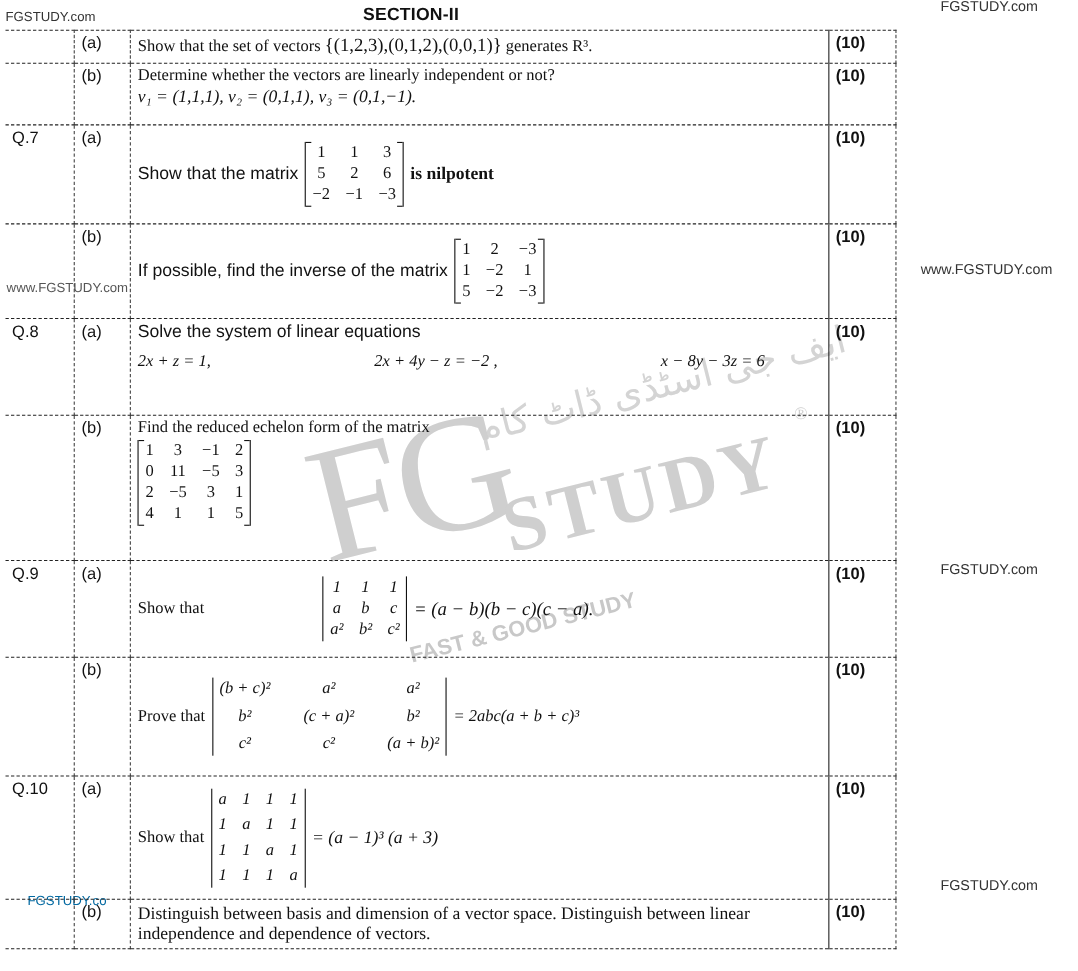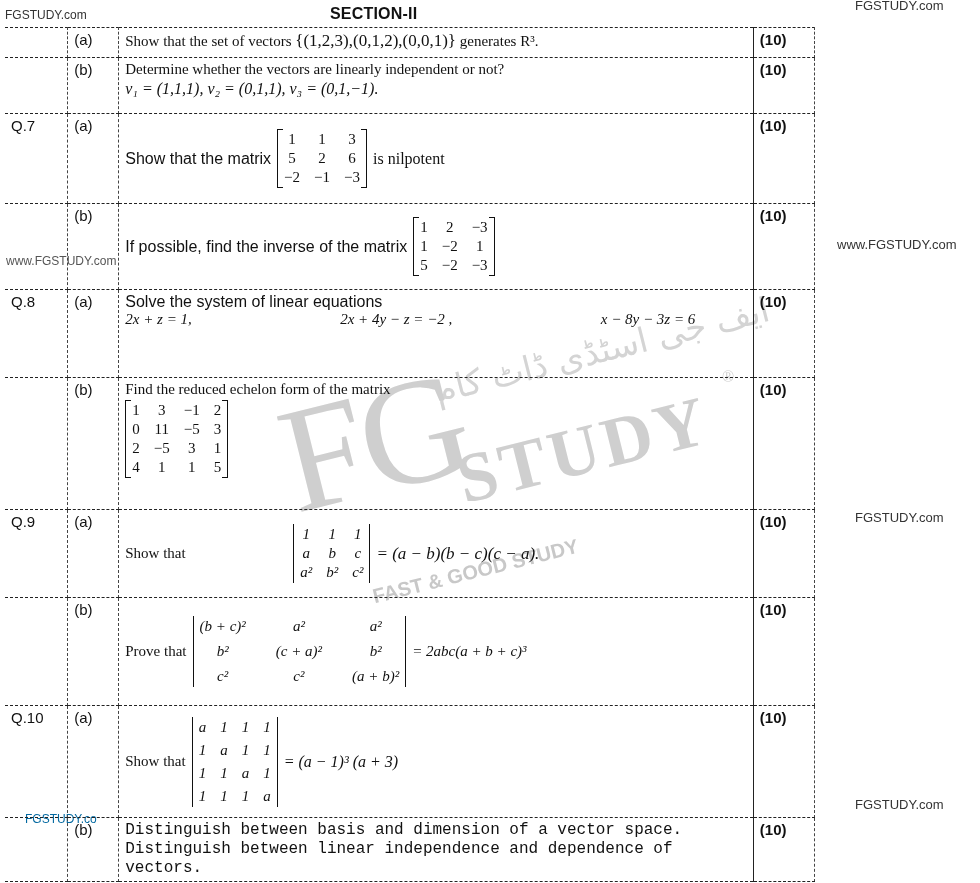--- a/index.html
+++ b/index.html
@@ -11,30 +11,30 @@
   .wm-study { left:455px; top:410px; font-size:70px; transform:rotate(-14deg); font-weight:bold; letter-spacing:4px; }
   .wm-tag { left:370px; top:560px; font-size:20px; transform:rotate(-14deg); font-family:"Liberation Sans", sans-serif; font-weight:bold; color:#c8c8c8; }
   .wm-urdu { left:430px; top:330px; font-size:34px; transform:rotate(-14deg); color:#d4d4d4; font-family:"DejaVu Sans", sans-serif; }
   table.paper { position:absolute; left:5px; top:27px; border-collapse:collapse; width:810px; }
   table.paper td { border-top:1.3px dashed #222; border-bottom:1.3px dashed #222; vertical-align:top; padding:3px 6px; font-size:15px; }
   td.qno { width:50px; border-right:1px dashed #444; }
   td.part { width:38px; border-right:1px dashed #444; }
   td.body { width:620px; border-right:1.5px solid #222; font-family:"Liberation Serif", serif; font-size:15px; }
   td.marks { width:48px; border-right:1px dashed #444; font-weight:bold; font-size:15px; }
   .sans { font-family:"Liberation Sans", sans-serif; font-size:16px; }
-  .serif { font-family:"Liberation Serif", serif; }
+  .serif { font-family:"Liberation Serif", serif;font-weight:bold; }
   .math { font-family:"Liberation Serif", serif; font-style:italic; }
   .row-inline { display:flex; align-items:center; gap:6px; }
   .matrix { display:inline-grid; column-gap:14px; row-gap:2px; padding:2px 6px; font-family:"Liberation Serif", serif; position:relative; text-align:center; font-size:15px; }
   .bracket { border-left:1.5px solid #111; border-right:1.5px solid #111; }
   .bracket::before, .bracket::after { content:""; position:absolute; top:0; bottom:0; width:5px; border-top:1.5px solid #111; border-bottom:1.5px solid #111; }
   .bracket::before { left:0; }
   .bracket::after { right:0; }
   .det { border-left:1.5px solid #111; border-right:1.5px solid #111; font-style:italic; }
-  .eq-line { display:flex; justify-content:space-between; width:570px; font-family:"Liberation Serif", serif; font-style:italic; font-size:15px; }
+  .eq-line { display:flex; justify-content:space-between; width:570px; margin-top:10px; font-family:"Liberation Serif", serif; font-style:italic; font-size:15px; }
 </style>
 </head>
 <body>
 
 <div class="side-mark" style="left:5px;top:8px;font-size:12px;">FGSTUDY.com</div>
 <div class="side-mark" style="left:855px;top:-2px;">FGSTUDY.com</div>
 <div class="side-mark" style="left:837px;top:237px;">www.FGSTUDY.com</div>
 <div class="side-mark" style="left:855px;top:510px;">FGSTUDY.com</div>
 <div class="side-mark" style="left:855px;top:797px;">FGSTUDY.com</div>
 <div class="side-mark" style="left:6px;top:254px;font-size:12px;color:#555;">www.FGSTUDY.com</div>
@@ -230,19 +230,19 @@
         </span>
         <span class="math" style="font-size:16px;text-align:center;">= (a − 1)³ (a + 3)</span>
       </div>
     </td>
     <td class="marks">(10)</td>
   </tr>
 
   <tr style="height:42px;">
     <td class="qno"></td>
     <td class="part sans">(b)</td>
-    <td class="body sans" style="font-family:Liberation Mono, monospace;font-size:16px;line-height:19px;">
+    <td class="body sans" style="font-family:Liberation Serif, serif;font-size:16px;line-height:19px;">
       <span>Distinguish between basis and dimension of a vector space.  Distinguish between linear independence and dependence of  vectors.</span>
     </td>
     <td class="marks">(10)</td>
   </tr>
 </tbody>
   </table>
 
 </body></html>

